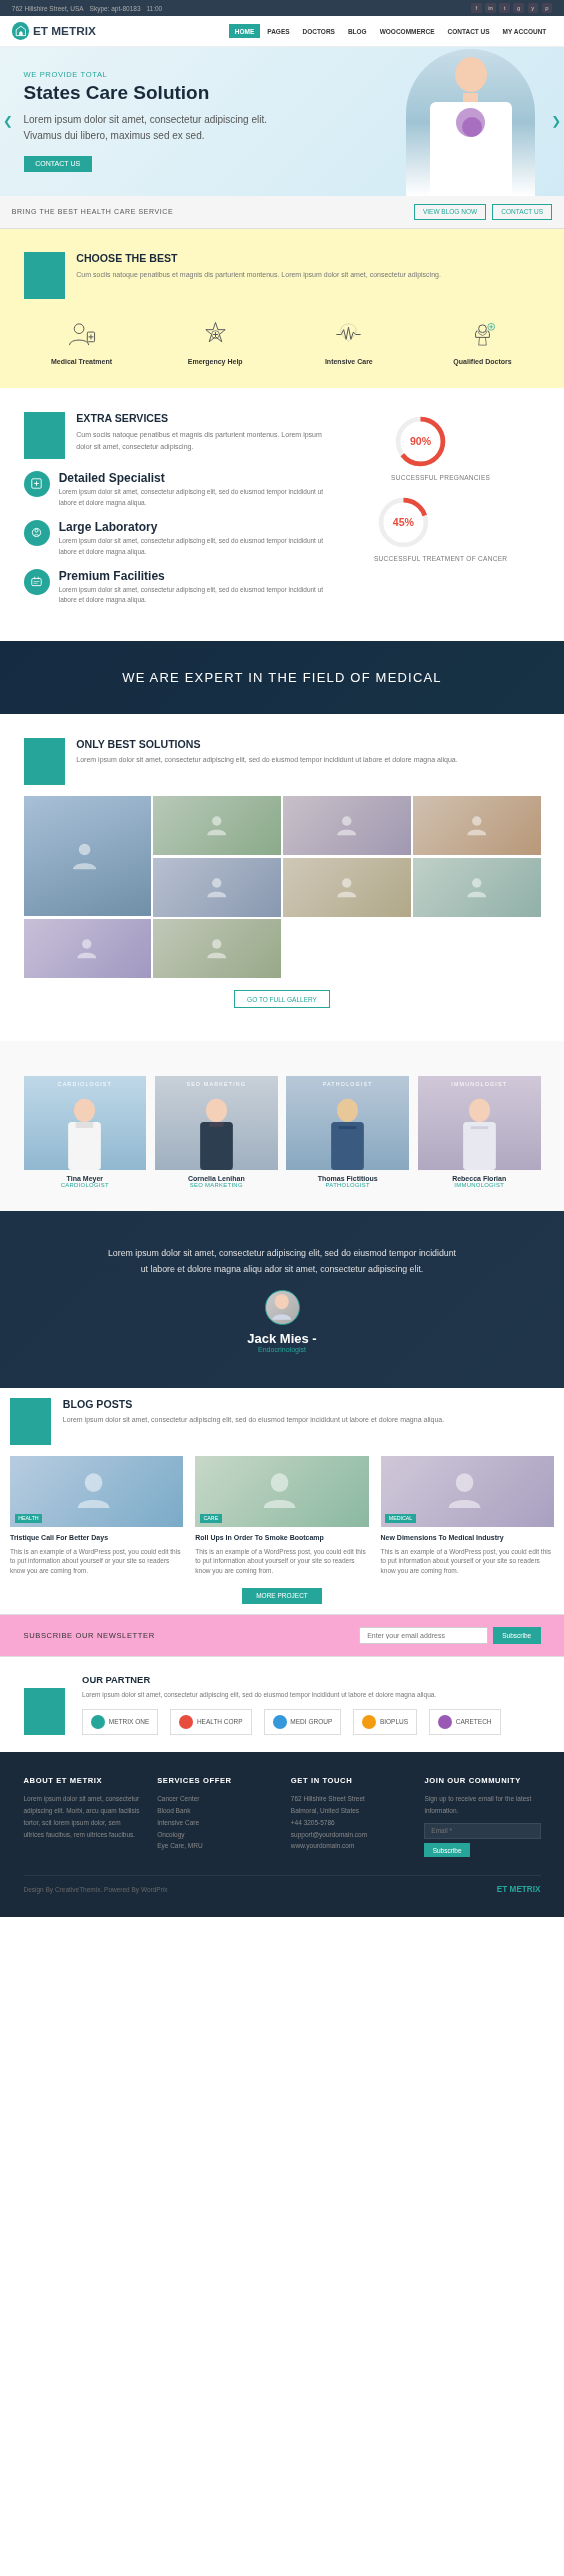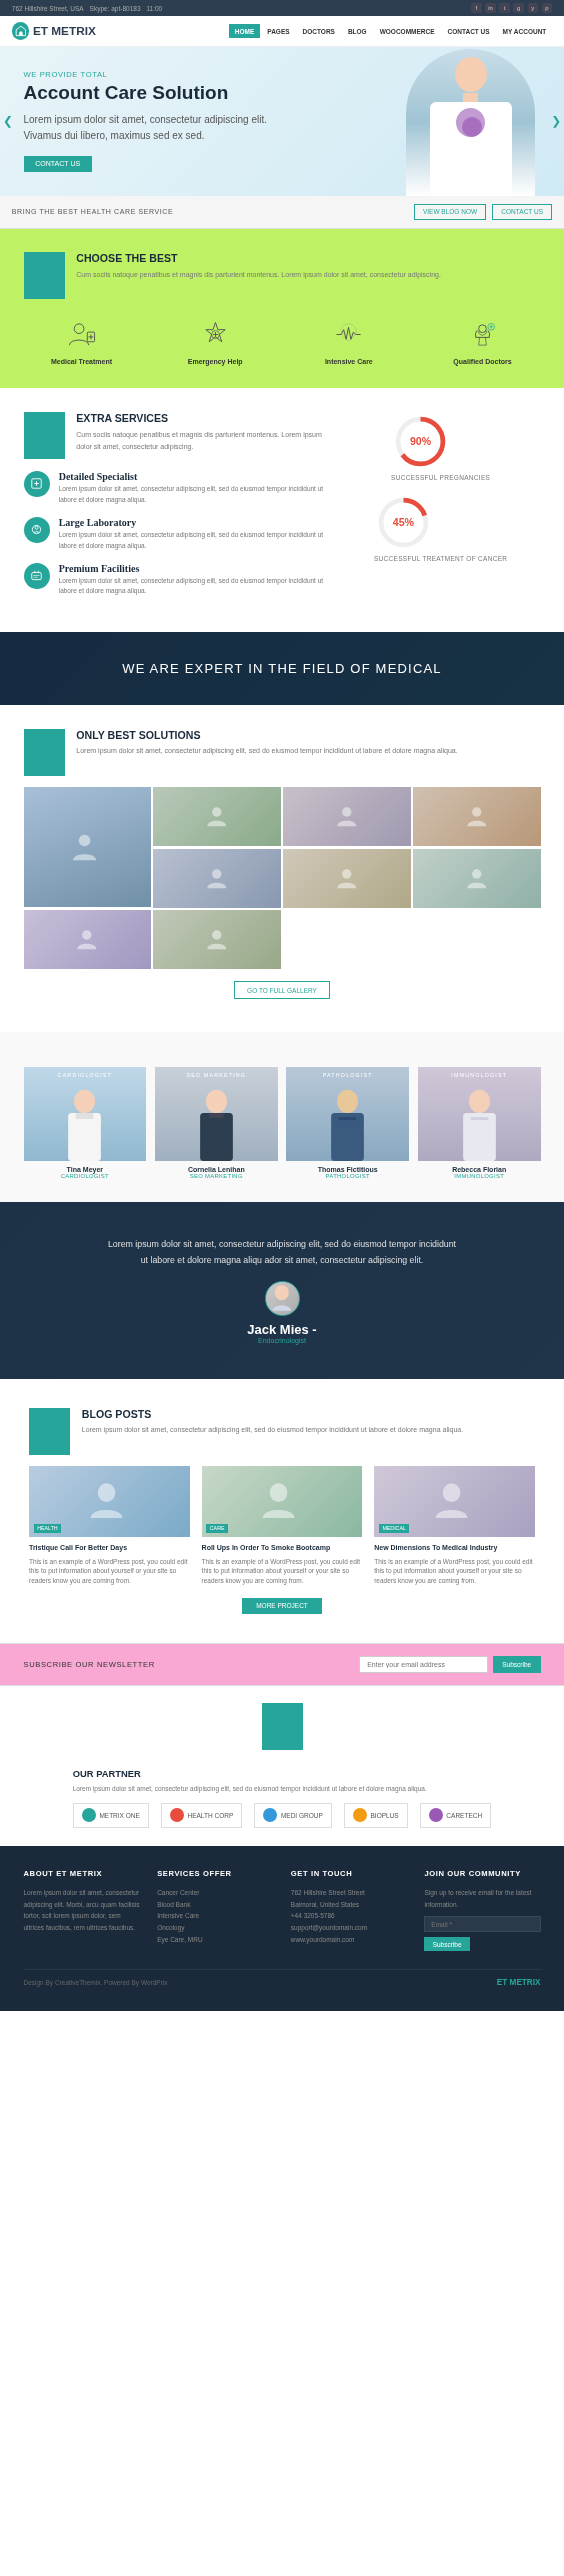--- a/index.html
+++ b/index.html
@@ -32,34 +32,34 @@
     .bring-text { font-size: 7px; color: #555; letter-spacing: 0.6px; text-transform: uppercase; }
     .bring-btns { display: flex; gap: 5.9px; }
     .outline-btn { border: 1.2px solid #26a69a; color: #26a69a; padding: 3.5px 8.2px; background: transparent; cursor: pointer; font-size: 6.5px; text-transform: uppercase; }
     .section-header { display: flex; gap: 11.8px; margin-bottom: 11.8px; }
     .section-accent { width: 41px; background: #26a69a; min-height: 47px; flex-shrink: 0; }
     .section-intro { }
     .section-title { font-size: 10.6px; font-weight: bold; color: #1a2a3a; margin-bottom: 4.7px; text-transform: uppercase; }
     .section-desc { color: #777; font-size: 7px; line-height: 1.7; }
 
     
-    .choose-section { background: #bef264; padding: 23.5px; }
+    .choose-section { background: #fef9c3; padding: 23.5px; }
     .services-grid { display: flex; gap: 17.6px; justify-content: space-around; margin-top: 17.6px; flex-wrap: wrap; }
     .service-item { text-align: center; flex: 1; min-width: 71px; }
     .service-icon { width: 35px; height: 35px; margin: 0 auto 5.9px; display: flex; align-items: center; justify-content: center; }
     .service-icon svg { width: 29px; height: 29px; }
     .service-name { font-size: 7px; color: #333; font-weight: bold; }
 
     
     .extra-section { padding: 23.5px; display: flex; gap: 17.6px; }
     .extra-left { flex: 1.2; }
     .extra-right { flex: 0.8; display: flex; flex-direction: column; gap: 11.8px; align-items: center; }
     .service-row { display: flex; gap: 8.8px; margin-bottom: 11.8px; align-items: flex-start; }
     .service-circle { width: 26.4px; height: 26.4px; background: #26a69a; border-radius: 50%; flex-shrink: 0; display: flex; align-items: center; justify-content: center; color: white; font-size: 10.6px; }
-    .service-row-content h4 { font-size: 10px; color: #1a2a3a; margin-bottom: 2.4px; font-family: Liberation Serif, serif; }
+    .service-row-content h4 { font-size: 12px; color: #1a2a3a; margin-bottom: 2.4px; }
     .service-row-content p { font-size: 6.5px; color: #777; line-height: 1.6; }
 
     
     .donut-container { text-align: center; }
     .donut { position: relative; width: 59px; height: 59px; }
     .donut svg { width: 59px; height: 59px; }
     .donut-label { position: absolute; top: 50%; left: 50%; transform: translate(-50%, -50%); font-size: 10.6px; font-weight: bold; }
     .donut-text { font-size: 6.5px; color: #777; text-align: center; text-transform: uppercase; letter-spacing: 0.3px; margin-top: 2.9px; }
 
     
@@ -93,39 +93,39 @@
     .team-role-label { font-size: 5.3px; color: #888; text-transform: uppercase; position: absolute; top: 4.7px; left: 0; right: 0; text-align: center; letter-spacing: 0.6px; }
 
     
     .testimonial-section { background: linear-gradient(rgba(30,50,70,0.9), rgba(30,50,70,0.9)), linear-gradient(135deg, #1a3050, #2a5070); padding: 35px 23.5px; text-align: center; color: white; }
     .testimonial-text { font-size: 8.8px; line-height: 1.8; max-width: 353px; margin: 0 auto 11.8px; color: #e0e0e0; }
     .testimonial-avatar { width: 35px; height: 35px; border-radius: 50%; background: linear-gradient(135deg, #ccc, #aaa); margin: 0 auto 5.9px; border: 1.8px solid #26a69a; display: flex; align-items: center; justify-content: center; overflow: hidden; }
     .testimonial-name { font-size: 13px; font-weight: bold; color: #fff; }
     .testimonial-title { font-size: 7px; color: #26a69a; }
 
     
-    .blog-section { padding: 29px; }
+    .blog-section { padding: 10px; }
     .blog-grid { display: flex; gap: 11.8px; margin-top: 11.8px; }
     .blog-card { flex: 1; }
     .blog-image { height: 71px; background: linear-gradient(135deg, #c8d8e0, #a0c0d0); margin-bottom: 5.9px; display: flex; align-items: center; justify-content: center; position: relative; overflow: hidden; }
     .blog-category { position: absolute; bottom: 4.7px; left: 4.7px; background: #26a69a; color: white; font-size: 5.3px; padding: 1.2px 3.5px; text-transform: uppercase; }
     .blog-title { font-size: 7px; font-weight: bold; color: #1a2a3a; margin-bottom: 3.5px; line-height: 1.4; }
     .blog-text { font-size: 6.5px; color: #777; line-height: 1.5; }
     .blog-btn-row { text-align: center; margin-top: 11.8px; }
     .more-btn { background: #26a69a; color: white; padding: 4.7px 14px; border: none; cursor: pointer; font-size: 6.5px; text-transform: uppercase; }
 
     
     .newsletter-bar { background: #f9a8d4; padding: 11.8px 23.5px; display: flex; justify-content: space-between; align-items: center; border-top: 0.6px solid #ddd; border-bottom: 0.6px solid #ddd; }
     .newsletter-label { font-size: 7.6px; color: #333; text-transform: uppercase; letter-spacing: 0.6px; }
     .newsletter-form { display: flex; gap: 4.7px; }
     .newsletter-input { padding: 4.1px 7px; border: 0.6px solid #ccc; font-size: 7px; width: 129px; }
     .newsletter-btn { background: #26a69a; color: white; border: none; padding: 4.1px 9.4px; cursor: pointer; font-size: 6.5px; }
 
     
-    .partners-section { padding: 17.6px 23.5px; display: flex; gap: 17.6px; align-items: center; flex-direction: column; }
+    .partners-section { padding: 17.6px 23.5px; display: flex; gap: 17.6px; align-items: flex-end; }
     .partners-accent { width: 41px; background: #26a69a; height: 47px; flex-shrink: 0; }
     .partners-content { flex: 1; }
     .partners-title { font-size: 9.4px; font-weight: bold; text-transform: uppercase; color: #1a2a3a; margin-bottom: 4.7px; }
     .partners-desc { font-size: 6.5px; color: #777; margin-bottom: 8.8px; line-height: 1.6; }
     .partners-logos { display: flex; gap: 11.8px; flex-wrap: wrap; }
     .partner-logo { padding: 4.7px 8.2px; border: 0.6px solid #ddd; display: flex; align-items: center; gap: 3.5px; }
     .partner-logo-icon { width: 14px; height: 14px; background: #26a69a; border-radius: 50%; }
     .partner-logo-text { font-size: 6.5px; color: #555; }
 
     
@@ -189,21 +189,21 @@
     <div class="nav-item">Blog</div>
     <div class="nav-item">WooCommerce</div>
     <div class="nav-item">Contact Us</div>
     <div class="nav-item">My Account</div>
   </nav>
 </div>
 
 <div class="hero">
   <div class="hero-content">
     <div class="hero-subtitle">WE PROVIDE TOTAL</div>
-    <h1 class="hero-title">Account Care Solution</h1>
+    <h1 class="hero-title">States Care Solution</h1>
     <p class="hero-text">Lorem ipsum dolor sit amet, consectetur adipiscing elit. Vivamus dui libero, maximus sed ex sed.</p>
     <button class="hero-btn">Contact Us</button>
   </div>
   <div class="hero-visual">
     <div class="hero-doc-shape">
       <div class="doc-head"></div>
       <div class="doc-neck"></div>
       <div class="doc-coat">
         <div style="width:29px;height:29px;background:#9b59b6;border-radius:50%;position:absolute;top:5.9px;left:26.4px;opacity:0.6;"></div>
         <div style="width:20.6px;height:20.6px;background:#8e44ad;border-radius:50%;position:absolute;top:14.7px;left:32px;opacity:0.5;"></div>

